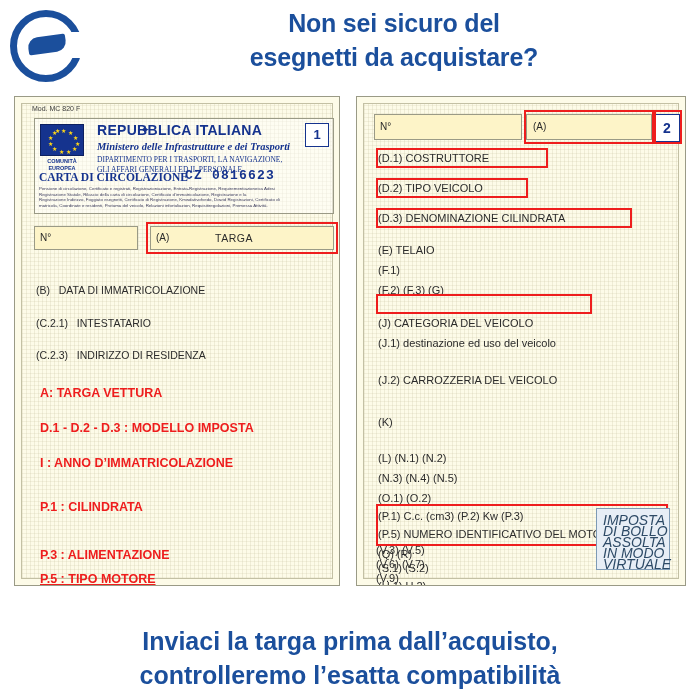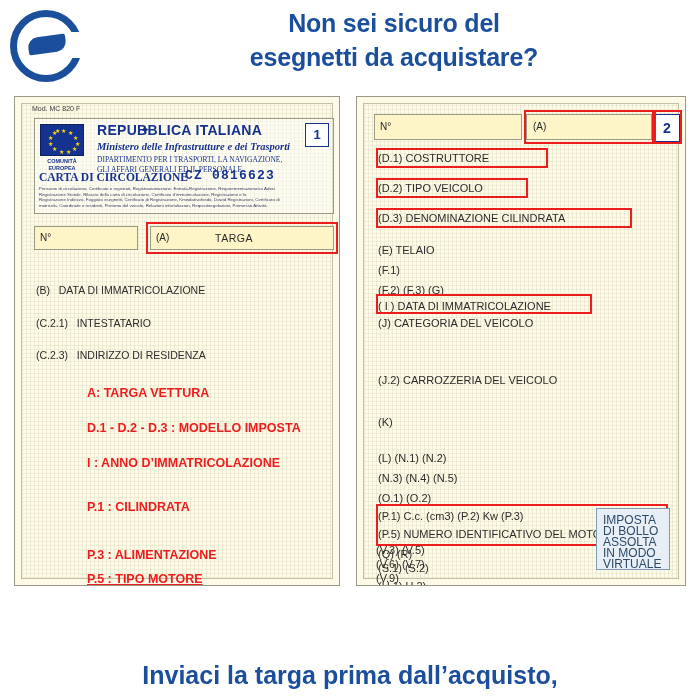--- a/index.html
+++ b/index.html
@@ -275,21 +275,20 @@
     white-space: nowrap;
   }
 
   .legend {
     position: absolute;
     left: 18px;
     font-size: 12.5px;
     font-weight: bold;
     color: #ee1d1d;
     white-space: nowrap;
-    padding-left: 47px;
   }
 
   
   .rh {
     position: absolute;
     left: 10px; top: 10px;
     width: 306px; height: 26px;
   }
   .r-nbox {
     position: absolute;
@@ -331,24 +330,25 @@
     color: #2b2b2b;
     white-space: nowrap;
   }
   .bollo {
     position: absolute;
     right: 8px; bottom: 8px;
     width: 74px; height: 62px;
     border: 1px solid #7d9ab5;
     background: #e7eef6;
     box-sizing: border-box;
-    font-size: 12px;
+    font-size: 14px;
     color: #2d4a66;
     line-height: 11px;
     padding: 6px 0 0 6px;
+    font-style: italic;
   }
 </style>
 </head>
 <body>
 
 <div class="page">
 
   <div class="header">
     <div class="logo">
       <div class="logo-ring"></div>
@@ -452,24 +452,24 @@
       <div class="rfield" style="left:14px; top:78px;">(D.2)  TIPO VEICOLO</div>
       <div class="red-box" style="left:12px; top:74px; width:152px; height:20px;"></div>
 
       <div class="rfield" style="left:14px; top:108px;">(D.3)  DENOMINAZIONE CILINDRATA</div>
       <div class="red-box" style="left:12px; top:104px; width:256px; height:20px;"></div>
 
       <div class="rfield" style="left:14px; top:140px;">(E) TELAIO</div>
       <div class="rfield" style="left:14px; top:160px;">(F.1)</div>
       <div class="rfield" style="left:14px; top:180px;">(F.2)                     (F.3)                            (G)</div>
 
-      <div class="rfield" style="left:14px; top:196px;">( I ) DATA DI IMMATRICOLAZIONE</div>
       <div class="red-box" style="left:12px; top:190px; width:216px; height:20px;"></div>
 
       <div class="rfield" style="left:14px; top:213px;">(J) CATEGORIA DEL VEICOLO</div>
+      <div class="rfield" style="left:14px; top:233px;">(J.1)  destinazione ed uso del veicolo</div>
       <div class="rfield" style="left:14px; top:270px;">(J.2) CARROZZERIA DEL VEICOLO</div>
       <div class="rfield" style="left:14px; top:312px;">(K)</div>
       <div class="rfield" style="left:14px; top:348px;">(L)                   (N.1)                      (N.2)</div>
       <div class="rfield" style="left:14px; top:368px;">(N.3)                 (N.4)                      (N.5)</div>
       <div class="rfield" style="left:14px; top:388px;">(O.1)               (O.2)</div>
 
       <div class="rfield" style="left:14px; top:406px;text-align:right;">(P.1)  C.c. (cm3)      (P.2) Kw          (P.3)</div>
       <div class="rfield" style="left:14px; top:424px;">(P.5)  NUMERO IDENTIFICATIVO DEL MOTORE</div>
       <div class="red-box" style="left:12px; top:400px; width:292px; height:42px;"></div>
 
@@ -492,15 +492,16 @@
   </div>
 
   <div style="position:absolute; left:362px; top:102px; width:318px; height:478px; pointer-events:none;">
     <div class="rfield" style="left:14px; top:442px;">(V.3)                 (V.5)</div>
     <div class="rfield" style="left:14px; top:456px;">(V.6)                 (V.7)</div>
     <div class="rfield" style="left:14px; top:470px;">(V.9)</div>
   </div>
 
   <div class="footer">
     <div>Inviaci la targa prima dall’acquisto,</div>
+    <div>controlleremo l’esatta compatibilità</div>
   </div>
 
 </div>
 
 </body></html>

